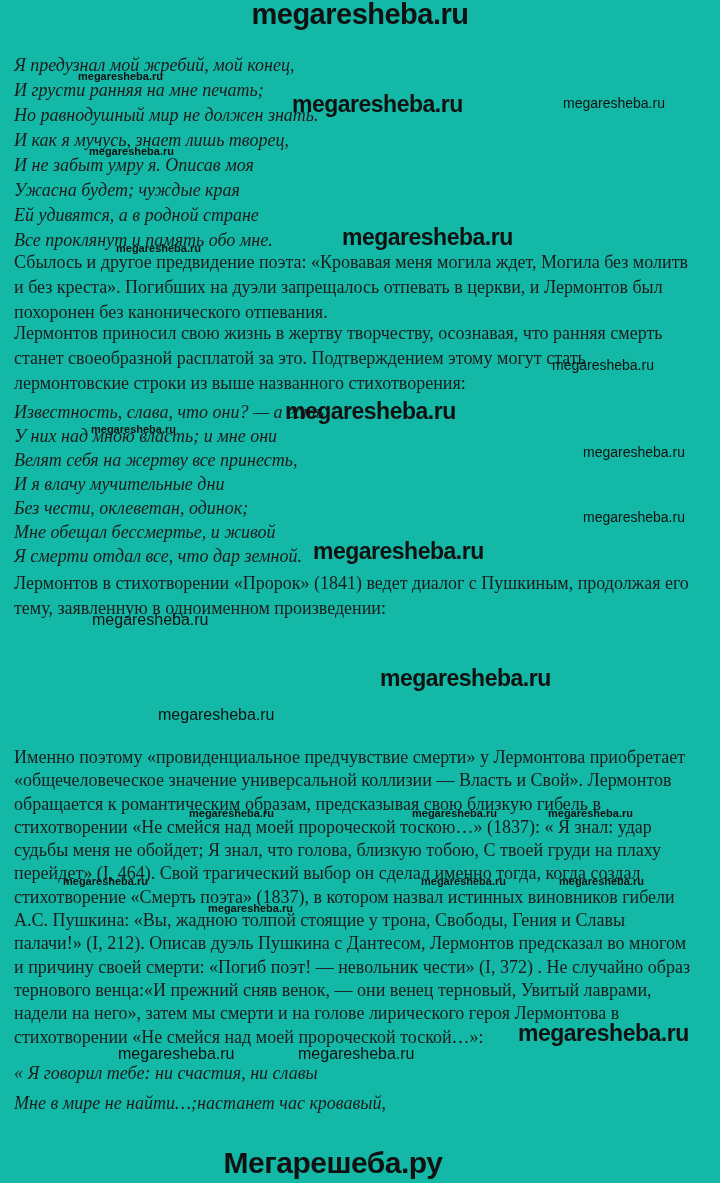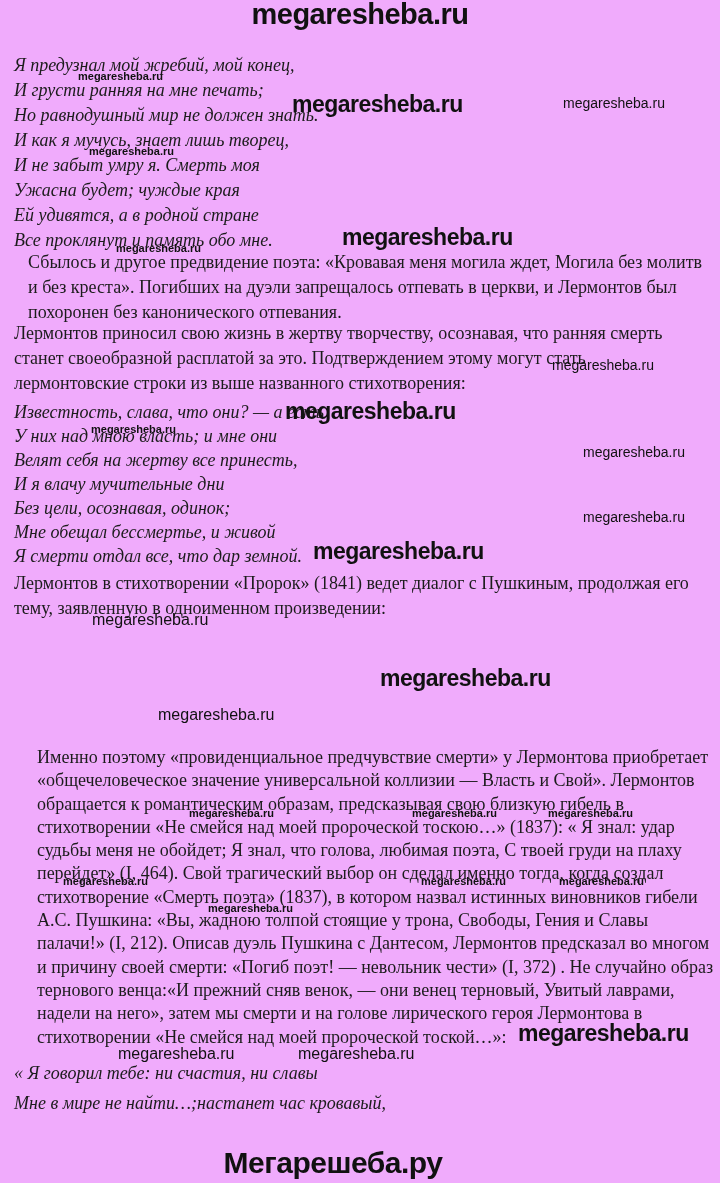--- a/index.html
+++ b/index.html
@@ -4,21 +4,21 @@
 <style>
   html, body {
     margin: 0;
     padding: 0;
     background: #ffffff;
   }
   .page {
     position: relative;
     width: 720px;
     height: 1183px;
-    background: #f0abfc;
+    background: #14b8a6;
     overflow: hidden;
     font-family: "Liberation Serif", serif;
     color: #1c1c1c;
   }
   .top-title {
     position: absolute;
     top: -2px;
     left: 0;
     width: 720px;
     text-align: center;
@@ -49,26 +49,26 @@
     white-space: pre;
   }
   .poem {
     font-style: italic;
     font-size: 18px;
   }
   .para {
     font-size: 18px;
   }
   #poem1 { top: 53px;  line-height: 25px; }
-  #para1 { top: 250px; line-height: 25px; margin-left: 14px; }
+  #para1 { top: 250px; line-height: 25px; }
   #para2 { top: 321px; line-height: 25px; font-family: Liberation Serif, serif; }
   #poem2 { top: 388px; line-height: 24px; margin-top: 12px; }
   #para3 { top: 571px; line-height: 25px; }
   #poem3 { top: 628px; line-height: 32.5px; }
-  #para4 { top: 746px; line-height: 23.3px; margin-left: 23px; }
+  #para4 { top: 746px; line-height: 23.3px; }
   #poem4 { top: 1058px; line-height: 30px; }
 
   .wm {
     position: absolute;
     color: #111;
     font-family: "Liberation Sans", sans-serif;
     white-space: nowrap;
     line-height: 1.1;
   }
   .wm.tiny   { font-size: 11px; font-weight: bold; }
@@ -80,21 +80,21 @@
 <body>
 
 <div class="page">
   <div class="top-title">megaresheba.ru</div>
 
   <div id="poem1" class="block poem">
       <div class="line">Я предузнал мой жребий, мой конец,</div>
       <div class="line">И грусти ранняя на мне печать;</div>
       <div class="line">Но равнодушный мир не должен знать.</div>
       <div class="line">И как я мучусь, знает лишь творец,</div>
-      <div class="line">И не забыт умру я. Смерть моя</div>
+      <div class="line">И не забыт умру я. Описав моя</div>
       <div class="line">Ужасна будет; чуждые края</div>
       <div class="line">Ей удивятся, а в родной стране</div>
       <div class="line">Все проклянут и память обо мне.</div>
     </div>
 
   <div id="para1" class="block para">
       <div class="line">Сбылось и другое предвидение поэта: «Кровавая меня могила ждет, Могила без молитв</div>
       <div class="line">и без креста». Погибших на дуэли запрещалось отпевать в церкви, и Лермонтов был</div>
       <div class="line">похоронен без канонического отпевания.</div>
     </div>
@@ -103,37 +103,37 @@
       <div class="line">Лермонтов приносил свою жизнь в жертву творчеству, осознавая, что ранняя смерть</div>
       <div class="line">станет своеобразной расплатой за это. Подтверждением этому могут стать</div>
       <div class="line">лермонтовские строки из выше названного стихотворения:</div>
     </div>
 
   <div id="poem2" class="block poem">
       <div class="line">Известность, слава, что они? — а есть</div>
       <div class="line">У них над мною власть; и мне они</div>
       <div class="line">Велят себя на жертву все принесть,</div>
       <div class="line">И я влачу мучительные дни</div>
-      <div class="line">Без цели, осознавая, одинок;</div>
+      <div class="line">Без чести, оклеветан, одинок;</div>
       <div class="line">Мне обещал бессмертье, и живой</div>
       <div class="line">Я смерти отдал все, что дар земной.</div>
     </div>
 
   <div id="para3" class="block para">
       <div class="line">Лермонтов в стихотворении «Пророк» (1841) ведет диалог с Пушкиным, продолжая его</div>
       <div class="line">тему, заявленную в одноименном произведении:</div>
     </div>
 
 
   <div id="para4" class="block para">
       <div class="line">Именно поэтому «провиденциальное предчувствие смерти» у Лермонтова приобретает</div>
       <div class="line">«общечеловеческое значение универсальной коллизии — Власть и Свой». Лермонтов</div>
       <div class="line">обращается к романтическим образам, предсказывая свою близкую гибель в</div>
       <div class="line">стихотворении «Не смейся над моей пророческой тоскою…» (1837): « Я знал: удар</div>
-      <div class="line">судьбы меня не обойдет; Я знал, что голова, любимая поэта, С твоей груди на плаху</div>
+      <div class="line">судьбы меня не обойдет; Я знал, что голова, близкую тобою, С твоей груди на плаху</div>
       <div class="line">перейдет» (I, 464). Свой трагический выбор он сделал именно тогда, когда создал</div>
       <div class="line">стихотворение «Смерть поэта» (1837), в котором назвал истинных виновников гибели</div>
       <div class="line">А.С. Пушкина: «Вы, жадною толпой стоящие у трона, Свободы, Гения и Славы</div>
       <div class="line">палачи!» (I, 212). Описав дуэль Пушкина с Дантесом, Лермонтов предсказал во многом</div>
       <div class="line">и причину своей смерти: «Погиб поэт! — невольник чести» (I, 372) . Не случайно образ</div>
       <div class="line">тернового венца:«И прежний сняв венок, — они венец терновый, Увитый лаврами,</div>
       <div class="line">надели на него», затем мы смерти и на голове лирического героя Лермонтова в</div>
       <div class="line">стихотворении «Не смейся над моей пророческой тоской…»:</div>
     </div>
 

